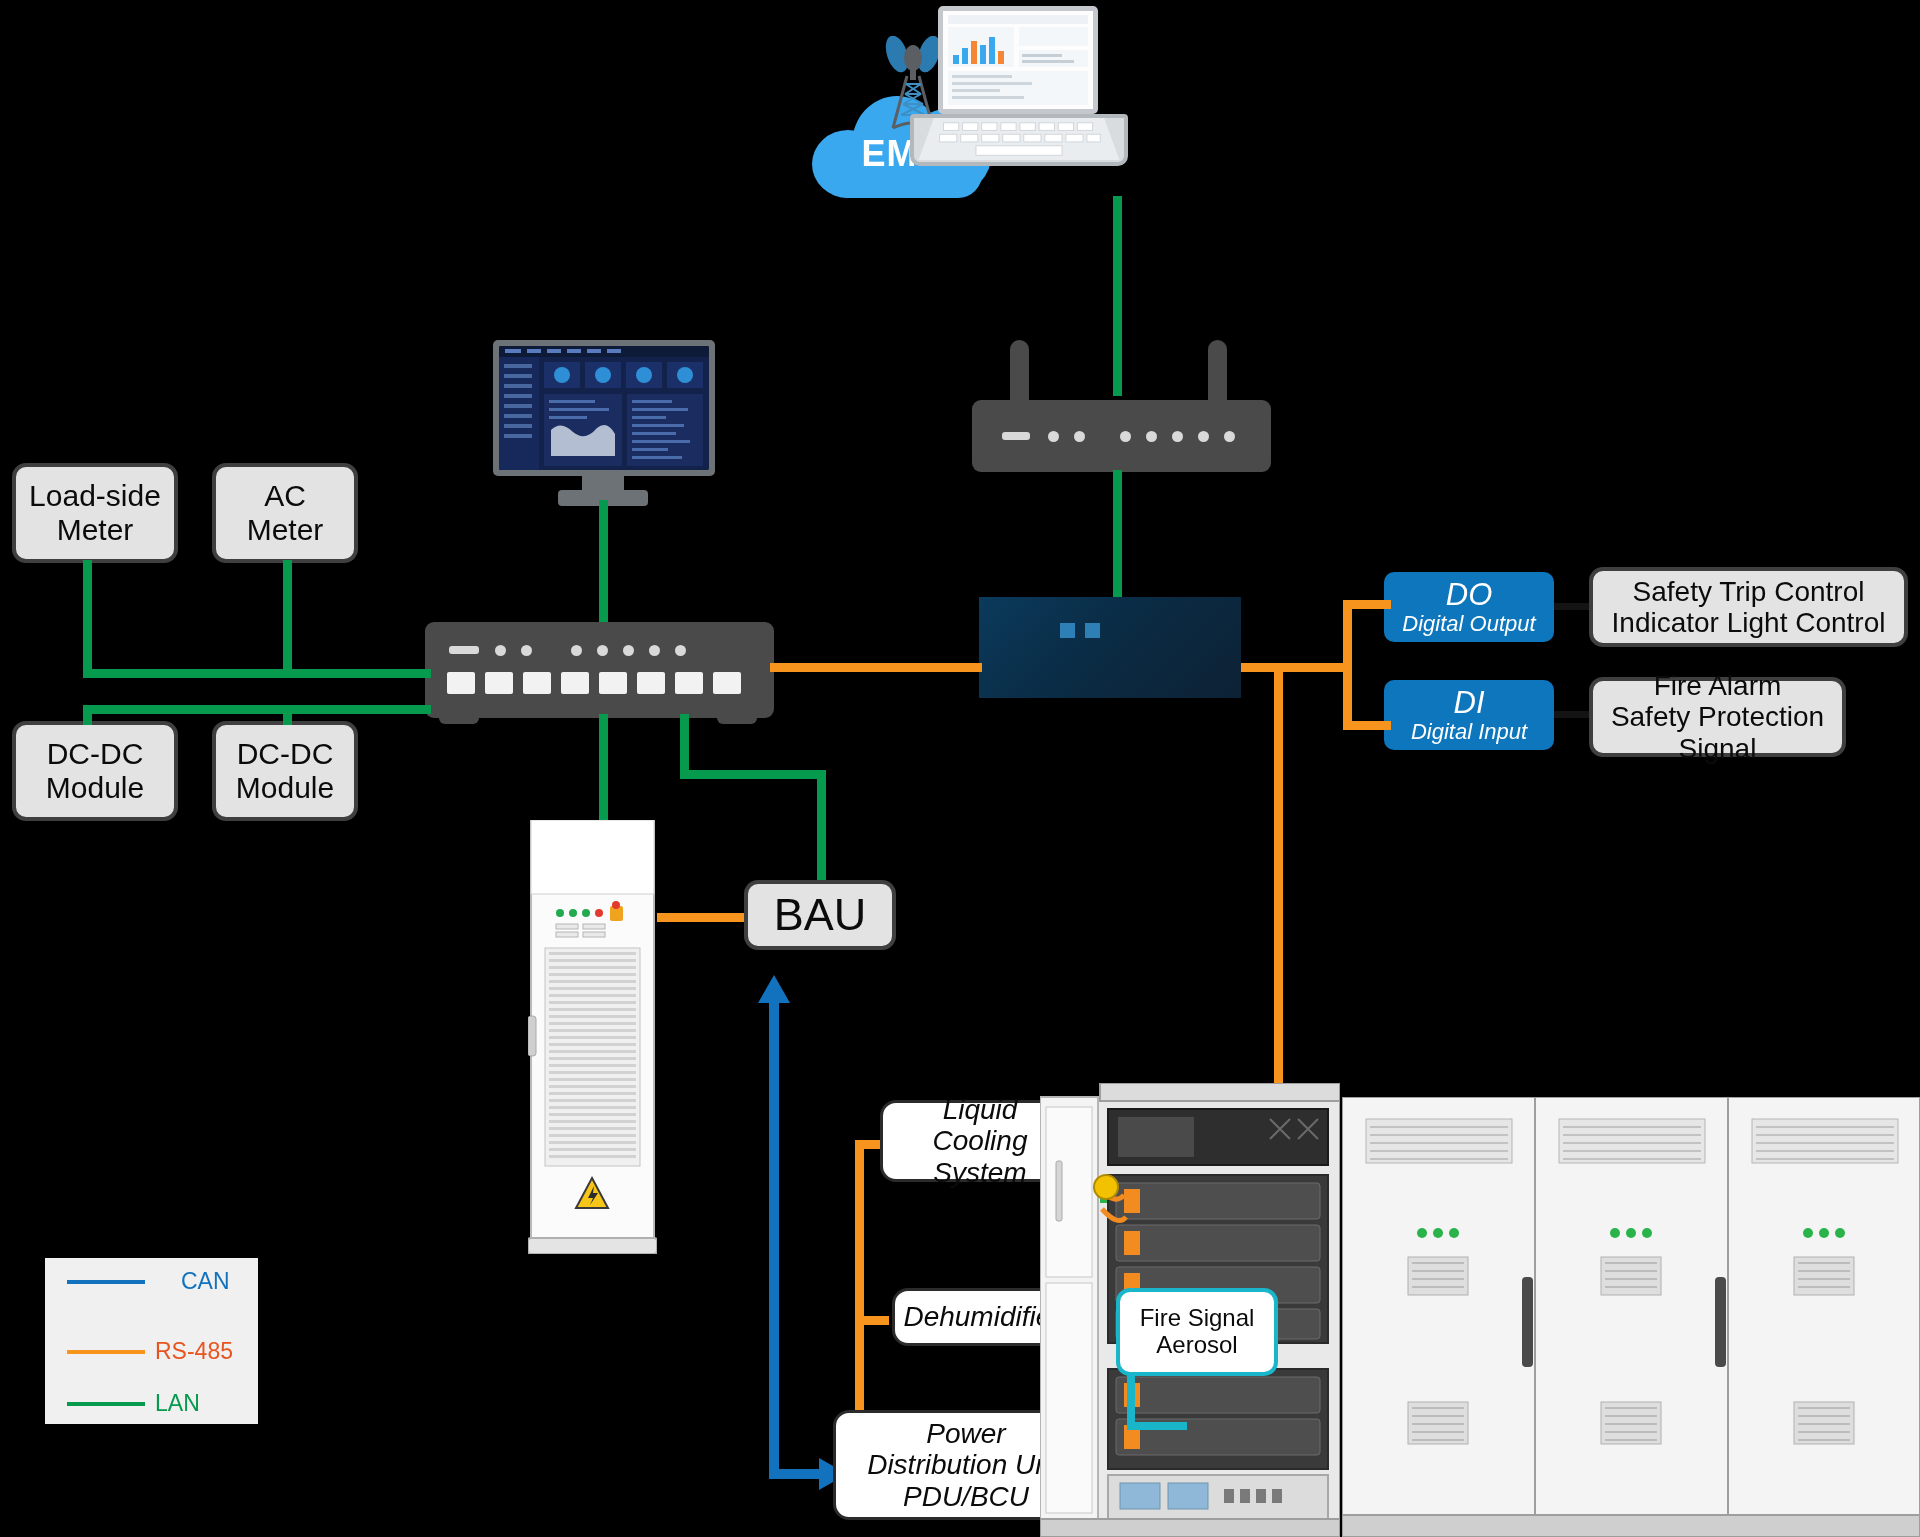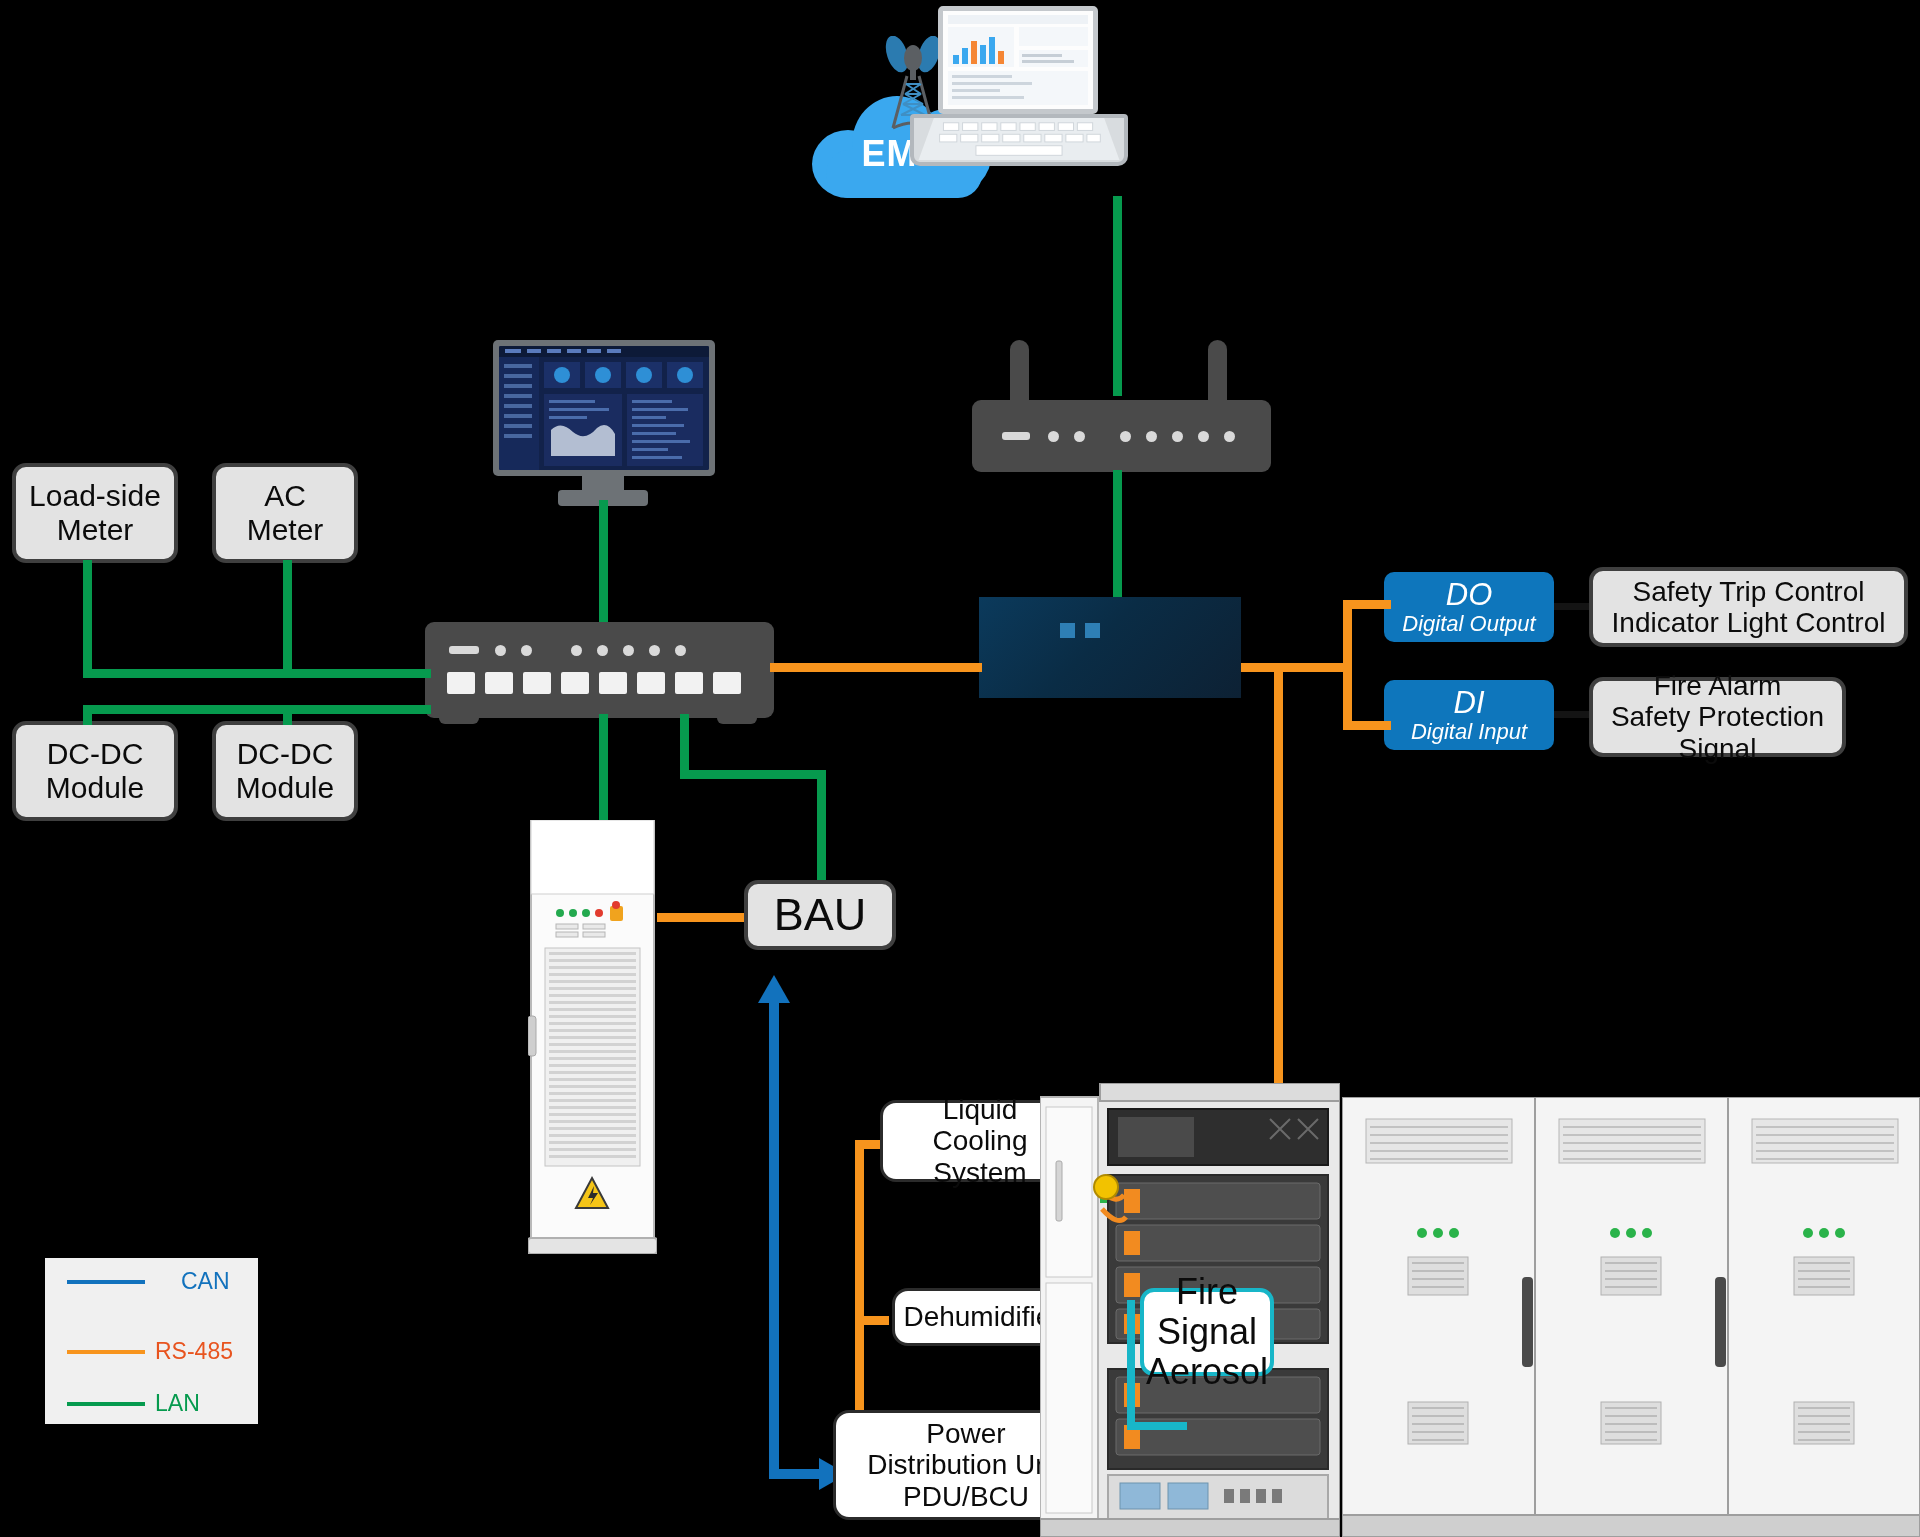--- a/index.html
+++ b/index.html
@@ -26,21 +26,21 @@
     color: #0b0b0b;
     display: flex;
     align-items: center;
     justify-content: center;
     text-align: center;
     line-height: 1.12;
     font-size: 30px;
     padding: 4px 10px;
     white-space: pre-line;
   }
-  .node.white { background: #ffffff; border-color: #2b2b2b; border-width: 3px; border-radius: 16px; }
+  .node.white { background: #ffffff; border-color: #2b2b2b; border-width: 3px; border-radius: 16px; font-style: italic; }
   .node.teal  { background: #ffffff; border-color: #18b6c8; border-width: 4px; }
 
   
   .chip {
     position: absolute;
     background: #0e76bc;
     border-radius: 10px;
     color: #ffffff;
     display: flex;
     flex-direction: column;
@@ -517,21 +517,21 @@
     </g>
 
     <rect x="180" y="180" width="11" height="90" rx="4" fill="#4a4a4a"></rect>
     <rect x="373" y="180" width="11" height="90" rx="4" fill="#4a4a4a"></rect>
     <rect x="0" y="418" width="578" height="22" fill="#cfcfcf" stroke="#9e9e9e" stroke-width="2"></rect>
   </svg>
 
   <div class="ln" style="left:1127px;top:1300px;width:8px;height:130px;background:#18b6c8;"></div>
   <div class="ln" style="left:1127px;top:1422px;width:60px;height:8px;background:#18b6c8;"></div>
 
-  <div class="node teal" style="left:1140px;top:1288px;width:134px;height:88px;font-size:36px;">Fire Signal
+  <div class="node teal" style="left:1116px;top:1288px;width:162px;height:88px;font-size:24px;">Fire Signal
 Aerosol</div>
 
   <div id="legend">
     <div class="row" style="top:10px;gap:36px;">
       <span class="swatch" style="background:#1272bd;"></span>
       <span class="lab" style="color:#1272bd;">CAN</span>
     </div>
     <div class="row" style="top:80px;">
       <span class="swatch" style="background:#f7941d;"></span>
       <span class="lab" style="color:#e8541f;">RS-485</span>

